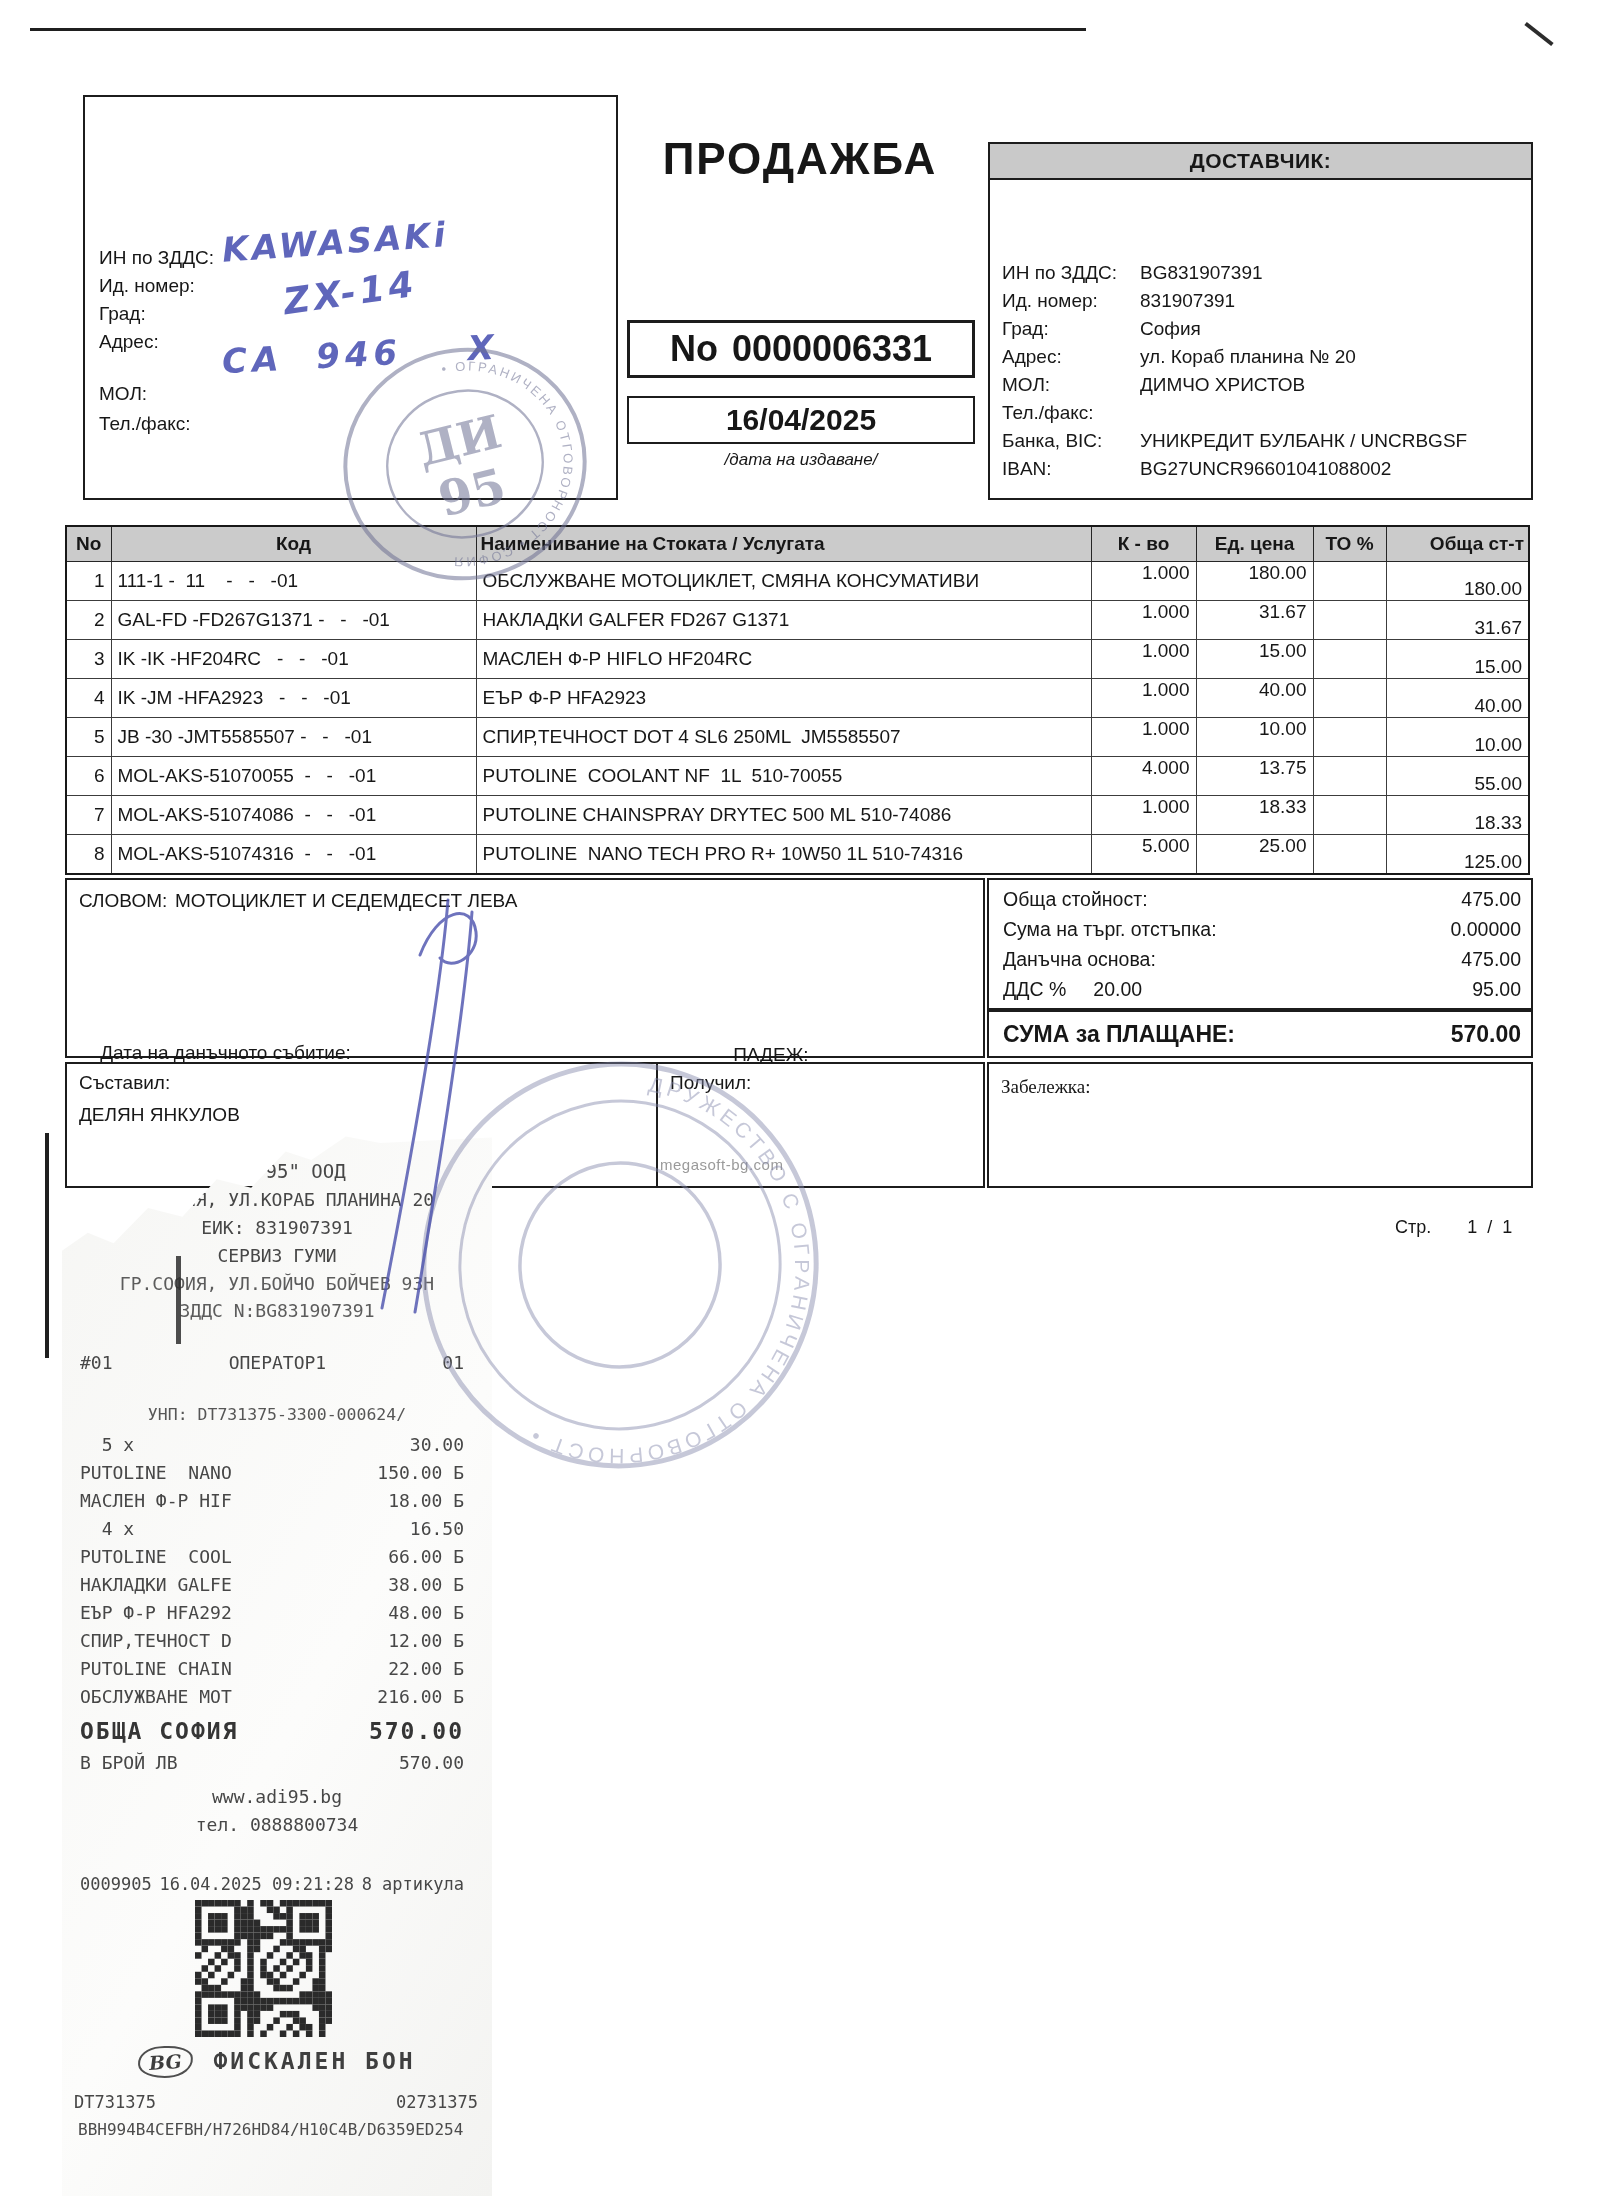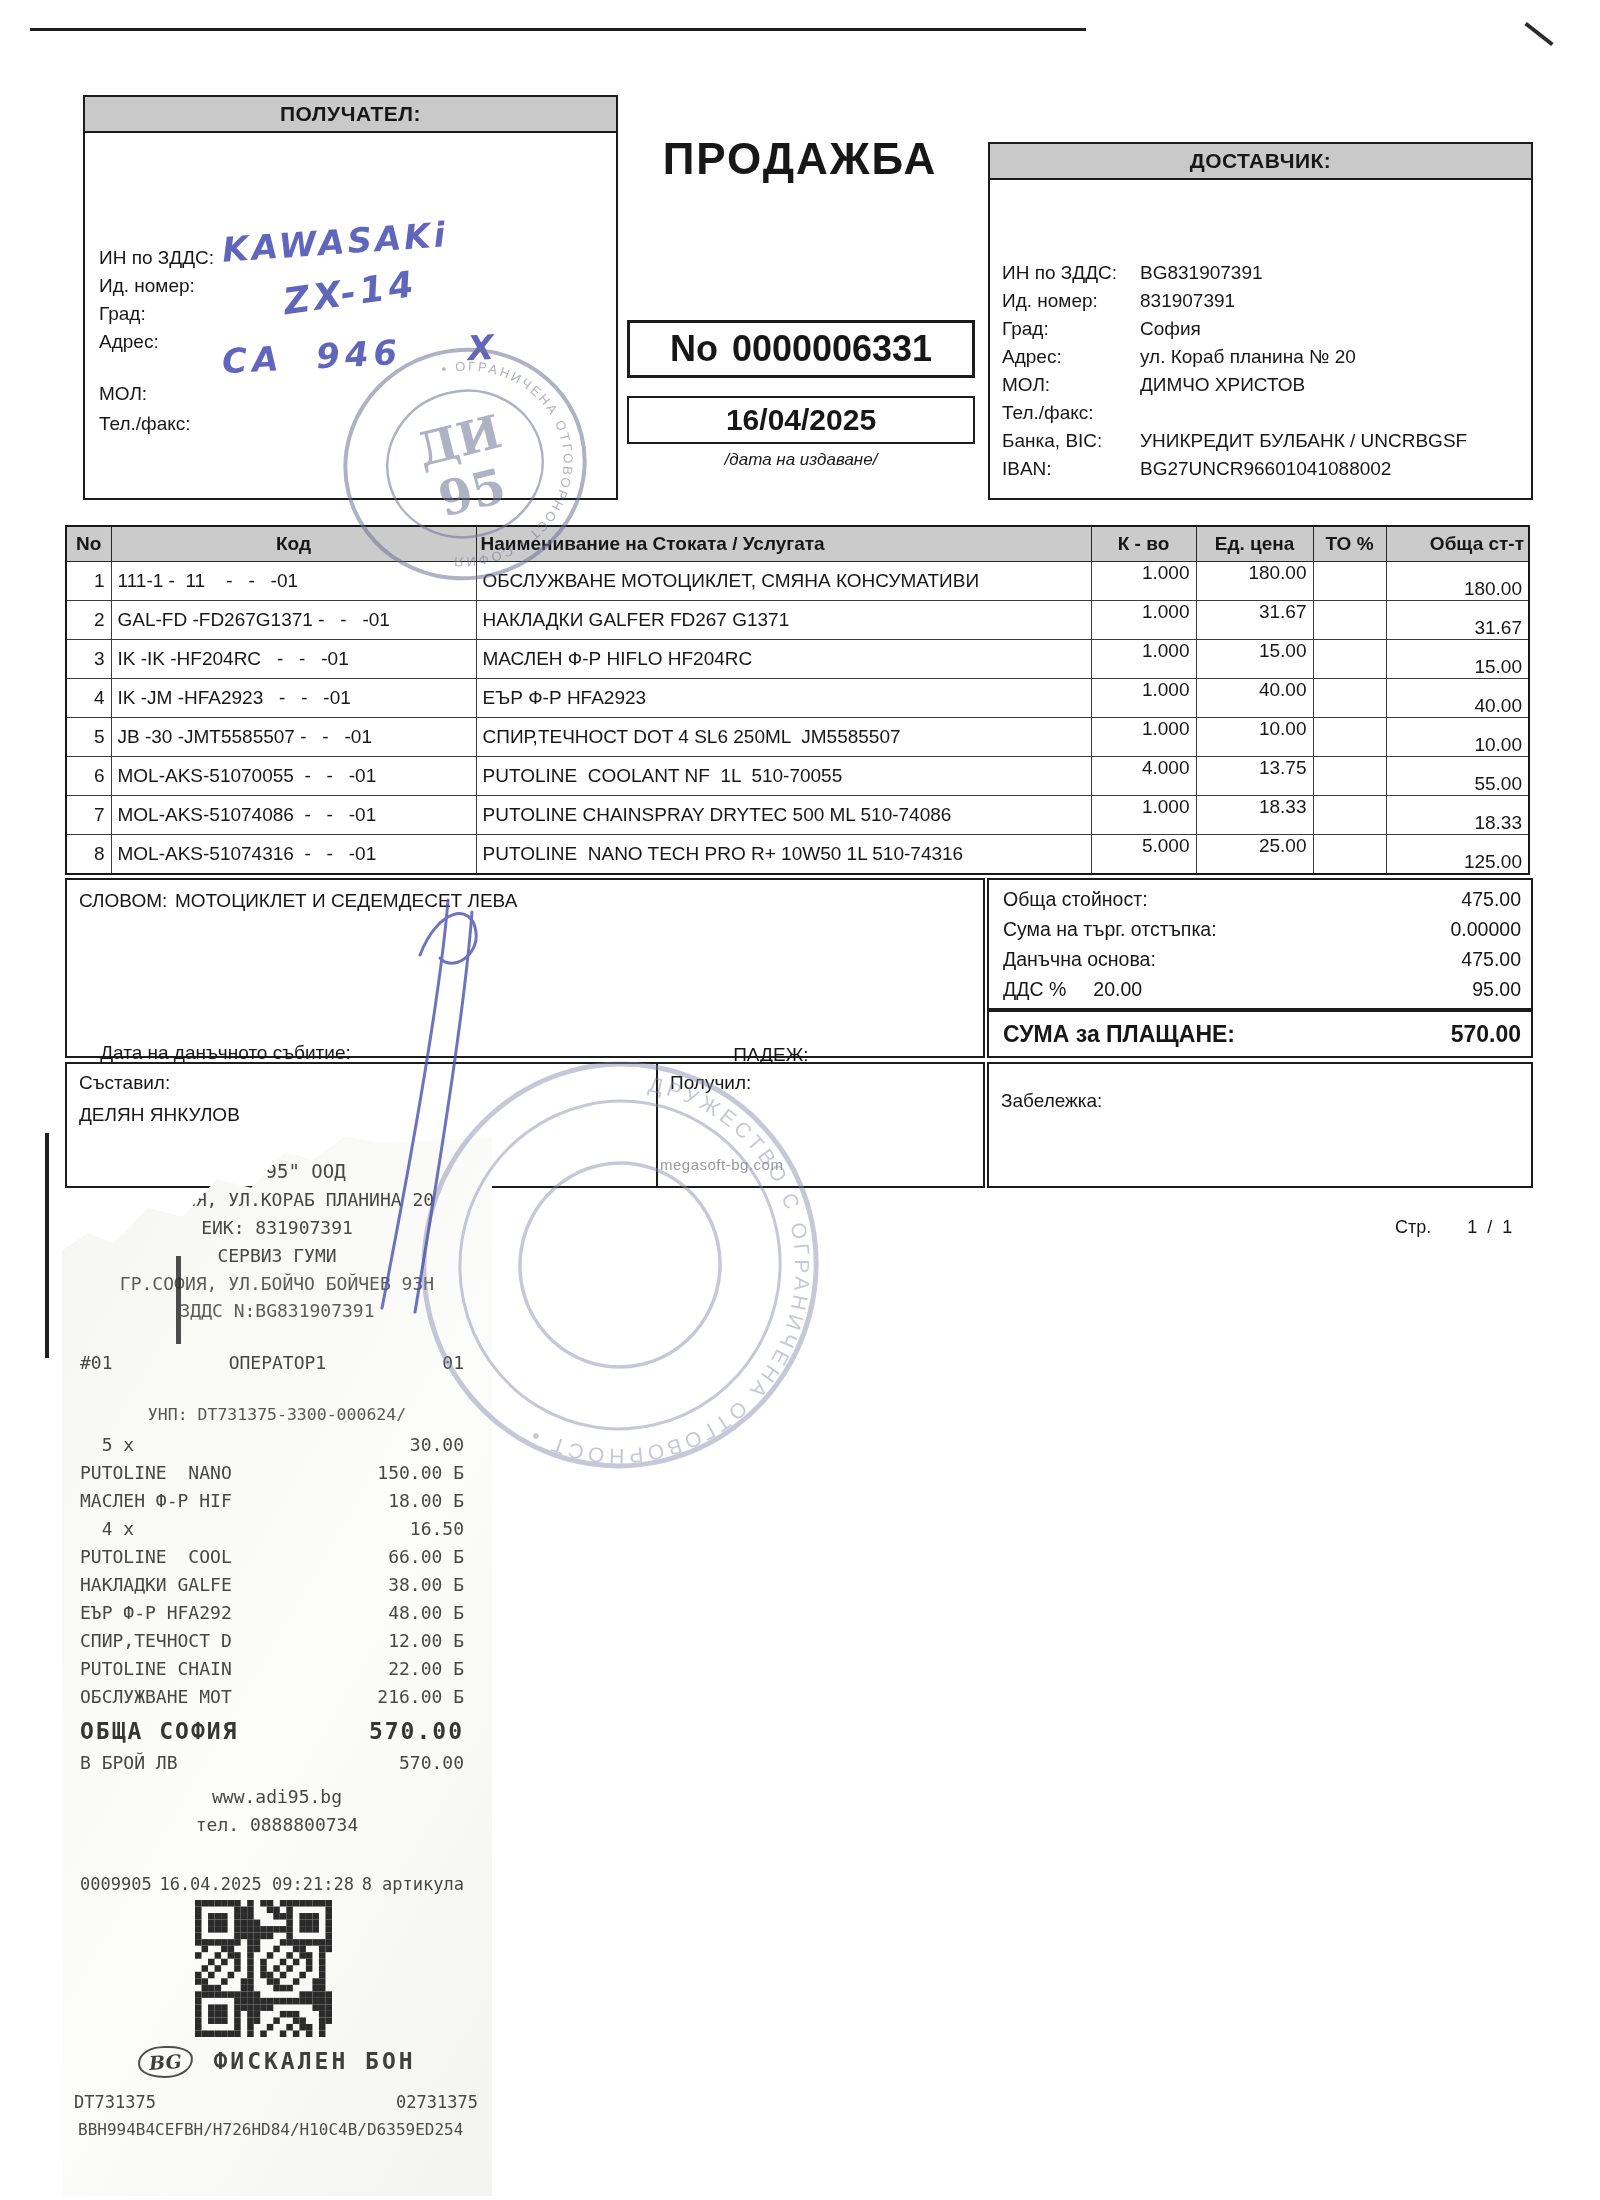--- a/index.html
+++ b/index.html
@@ -48,21 +48,20 @@
   .watermark{position:absolute;font-size:15px;color:#9a9a9a;letter-spacing:.5px;}
 </style>
 </head>
 <body>
 
 <div class="artifact" style="left:30px;top:28px;width:1056px;height:3px;"></div>
 <div class="artifact" style="left:1522px;top:32px;width:34px;height:4px;transform:rotate(38deg);background:#2c2c2c;"></div>
 <div class="artifact" style="left:45px;top:1133px;width:4px;height:225px;"></div>
 
 <div class="box" style="left:83px;top:95px;width:535px;height:405px;">
-  <div class="head-bar">ПОЛУЧАТЕЛ:</div>
   <span class="lbl" style="left:14px;top:150px">ИН по ЗДДС:</span>
   <span class="lbl" style="left:14px;top:178px">Ид. номер:</span>
   <span class="lbl" style="left:14px;top:206px">Град:</span>
   <span class="lbl" style="left:14px;top:234px">Адрес:</span>
   <span class="lbl" style="left:14px;top:286px">МОЛ:</span>
   <span class="lbl" style="left:14px;top:316px">Тел./факс:</span>
 </div>
 
 <span class="hand" style="left:222px;top:222px;font-size:34px;letter-spacing:3px;transform:rotate(-4deg);">KAWASAKi</span>
 <span class="hand" style="left:283px;top:272px;font-size:36px;letter-spacing:4px;transform:rotate(-8deg);">ZX-14</span>
@@ -235,21 +234,21 @@
 </div>
 
 <div class="box" style="left:65px;top:1062px;width:690px;height:126px;">
   <span class="lbl" style="left:12px;top:8px;">Съставил:</span>
   <span class="val" style="left:12px;top:40px;">ДЕЛЯН ЯНКУЛОВ</span>
 </div>
 <div class="box" style="left:656px;top:1062px;width:329px;height:126px;">
   <span class="lbl" style="left:12px;top:8px;">Получил:</span>
 </div>
 <div class="box" style="left:987px;top:1062px;width:546px;height:126px;">
-  <span class="lbl" style="left:12px;top:26px;">Забележка:</span>
+  <span class="lbl" style="left:12px;top:12px;font-family:Liberation Serif, serif;">Забележка:</span>
 </div>
 
 <div class="abs" style="left:1385px;top:1196px;font-size:18px;white-space:pre;">
   <span>Стр.</span><span style="display:inline-block;width:36px;"></span><span>1  /  1</span>
 </div>
 <span class="watermark" style="left:660px;top:1156px;">megasoft-bg.com</span>
 
 <div class="receipt">
   <div class="r-line" style="top:32px;font-size:19px;">"АДИ 95" ООД</div>
   <div class="r-line" style="top:61px;">ГР.СОФИЯ, УЛ.КОРАБ ПЛАНИНА 20</div>

